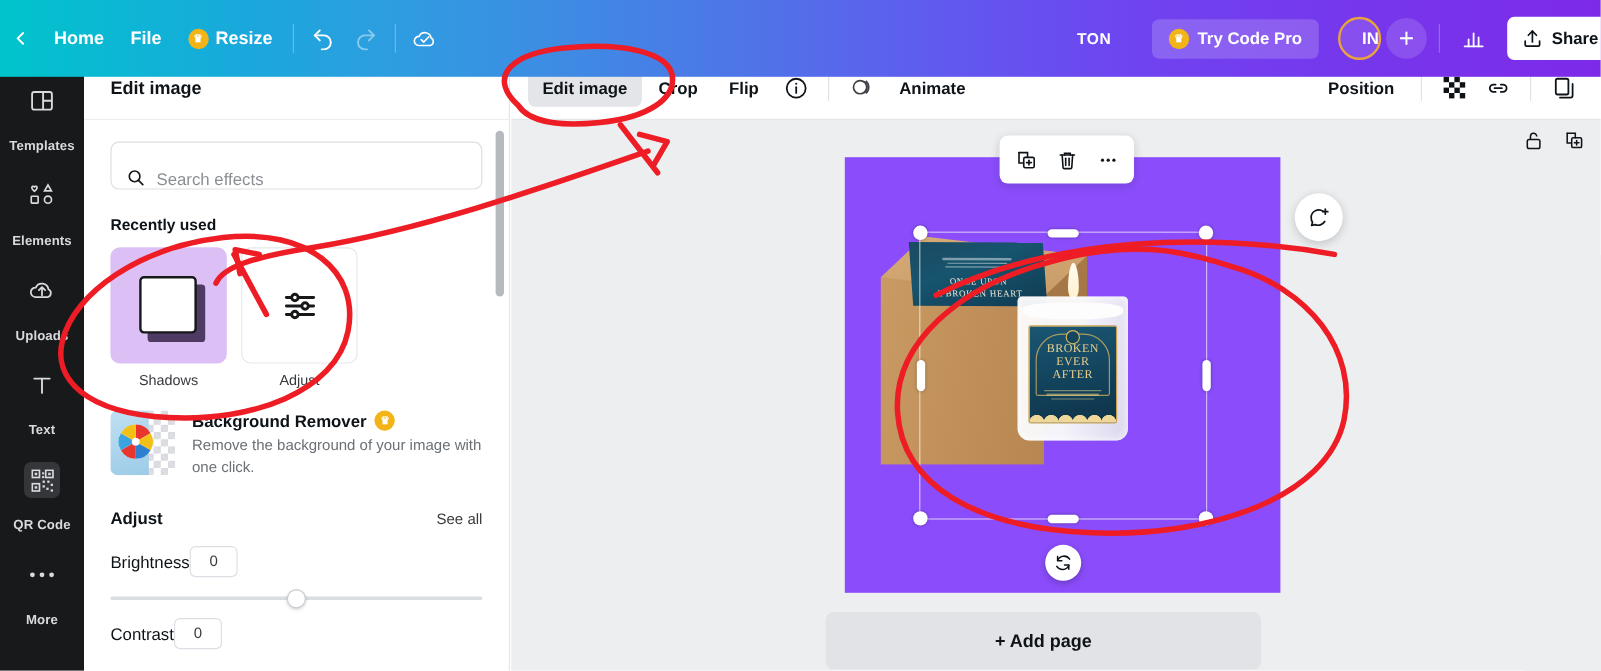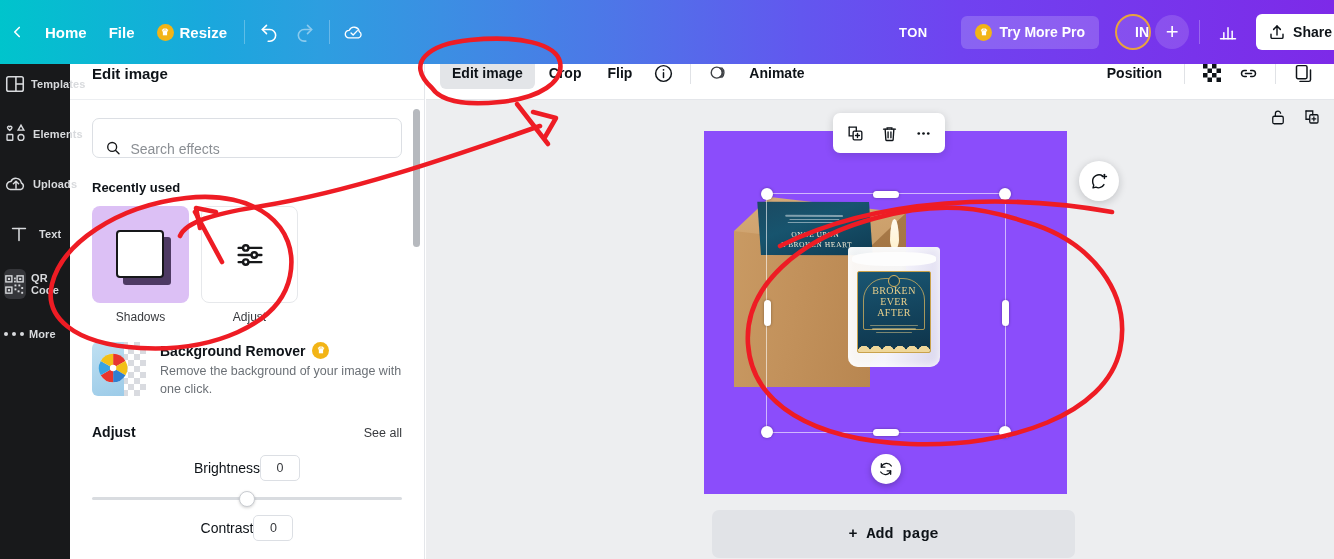--- a/index.html
+++ b/index.html
@@ -75,21 +75,21 @@
   }
 
   
   .rail {
     position: absolute; left: 0; top: 47px; width: 70px; height: 512px;
     background: #18191b; display: flex; flex-direction: column;
     align-items: center; padding-top: 14px; z-index: 30;
   }
   .rail-item {
     width: 62px; padding: 8px 0 7px; margin-bottom: 5px;
-    display: flex; flex-direction: row; align-items: center; gap: 5px;
+    display: flex; flex-direction: column; align-items: center; gap: 17px;
     border-radius: 8px; cursor: pointer; color: #d8dadd;
   }
   .rail-ico {
     width: 30px; height: 30px; display: flex; align-items: center; justify-content: center;
     border-radius: 6px;
   }
   .rail-item.active .rail-ico { background: #35363a; }
   .rail-label { font-size: 11px; font-weight: bold; letter-spacing: .1px; }
   .rail-dots { display: flex; gap: 4px; align-items: center; height: 30px; }
   .rail-dots i { width: 4px; height: 4px; border-radius: 50%; background: #d8dadd; display: block; }
@@ -154,21 +154,21 @@
     display: flex; align-items: center; gap: 7px;
   }
   .promo-desc { font-size: 12.5px; color: #6b7076; line-height: 1.45; margin-top: 3px; }
 
   .adjust-head {
     display: flex; align-items: baseline; justify-content: space-between; margin-top: 26px;
   }
   .adjust-head .t { font-size: 14px; font-weight: bold; color: #0e1318; }
   .see-all { font-size: 12.5px; color: #37393d; cursor: pointer; }
   .slider-row { margin-top: 15px; }
-  .slider-top { display: flex; align-items: center; justify-content: center; }
+  .slider-top { display: flex; align-items: center; justify-content: flex-start; }
   .slider-label { font-size: 14px; color: #0e1318; }
   .slider-val {
     width: 40px; height: 26px; border: 1px solid #dcdfe4; border-radius: 5px;
     display: flex; align-items: center; justify-content: center;
     font-size: 12.5px; color: #37393d; cursor: text;
   }
   .slider-track {
     position: relative; height: 3px; background: #d9dce0; border-radius: 2px; margin-top: 16px;
   }
   .slider-knob {
@@ -248,24 +248,24 @@
     width: 32px; height: 32px; border-radius: 5px; cursor: pointer;
     display: flex; align-items: center; justify-content: center;
   }
   .comment-fab {
     position: absolute; left: 653px; top: 61px;
     width: 40px; height: 40px; border-radius: 50%; background: #fff;
     box-shadow: 0 2px 8px rgba(14,19,24,.2);
     display: flex; align-items: center; justify-content: center; cursor: pointer; z-index: 15;
   }
   .add-page {
-    position: absolute; left: 286px; top: 410px; width: 363px; height: 48px;
+    position: absolute; left: 262px; top: 410px; width: 363px; height: 48px;
     background: #e1e3e7; border-radius: 7px;
     display: flex; align-items: center; justify-content: center;
-    font-size: 15px; font-weight: bold; color: #0e1318; cursor: pointer; font-family: Liberation Mono, monospace;
+    font-size: 15px; font-weight: bold; color: #0e1318; cursor: pointer;
   }
 
   
   .box3d { position: absolute; left: 30px; top: 66px; width: 172px; height: 190px; }
   .box-front {
     position: absolute; left: 0; top: 34px; width: 136px; height: 156px;
     background: linear-gradient(100deg, #c99a63 0%, #c2915b 45%, #b88650 100%);
   }
   .box-side {
     position: absolute; left: 136px; top: 16px; width: 36px; height: 150px;
@@ -393,21 +393,21 @@
             <path d="M7 19a4.5 4.5 0 0 1 .4-9 6.2 6.2 0 0 1 11.8 1.6A4 4 0 0 1 18.5 19z"></path>
             <polyline points="9.5 13.2 12 15.6 17 10.4"></polyline>
           </svg>
       </div>
     </div>
 
     <div class="tb-right">
       <div class="ton-label">TON</div>
       <div class="pro-btn">
         <span class="crown-sm">♛</span>
-        <span>Try More Pro</span>
+        <span>Try Code Pro</span>
       </div>
       <div class="avatar-wrap">
         <div class="avatar">
             <span>IN</span>
           </div>
         <div class="plus-btn">+</div>
       </div>
       <div class="tb-sep2"></div>
       <div class="icon-btn">
         <svg width="20" height="20" viewBox="0 0 24 24" fill="none" stroke="#fff" stroke-width="1.8" stroke-linecap="round">

